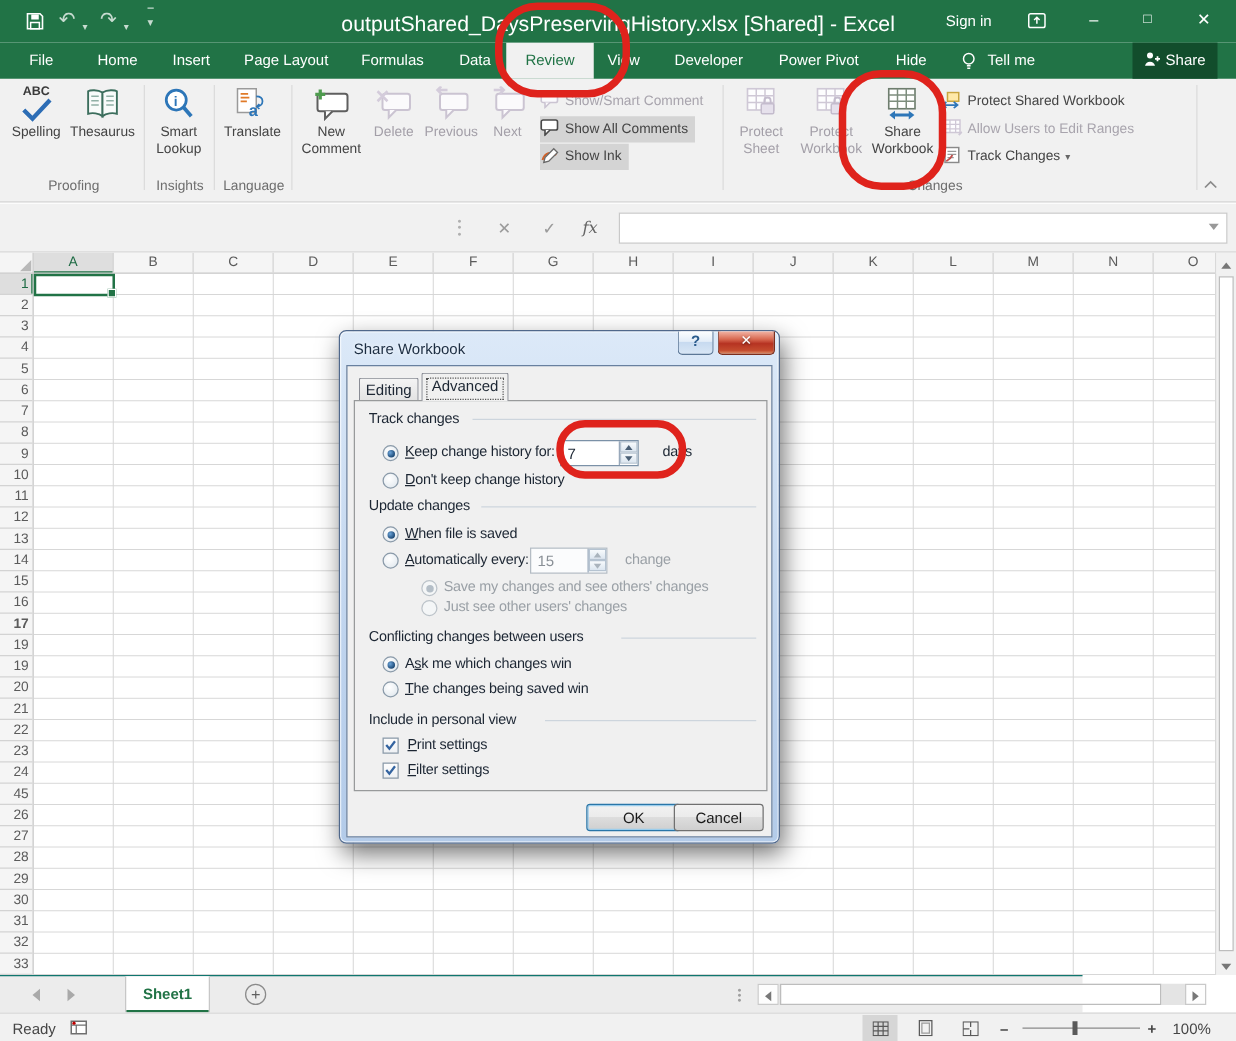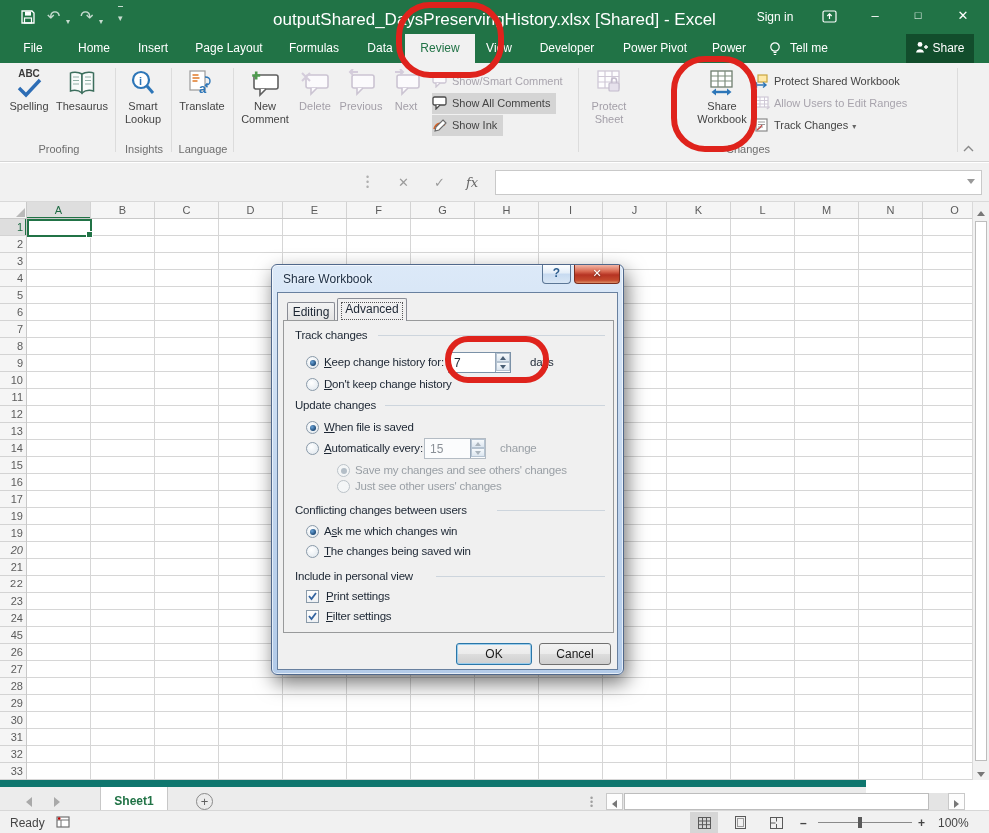--- a/index.html
+++ b/index.html
@@ -45,21 +45,21 @@
 .rowhead.selh{background:#dedede;color:#1e6b44;box-shadow:inset -2px 0 0 #217346}
 #gridlines{position:absolute;left:27px;top:219px;width:945px;height:561px;background-image:linear-gradient(to right,transparent 63px,#d6d6d6 63px),linear-gradient(to bottom,transparent 16px,#d6d6d6 16px);background-size:64px 17px;z-index:0}
 #selcell{position:absolute;left:27px;top:219px;width:65px;height:18px;border:2px solid #217346;z-index:1}
 #selcell::after{content:"";position:absolute;right:-3px;bottom:-3px;width:5px;height:5px;background:#217346;border:1px solid #fff}
 
 #vscroll{position:absolute;left:972px;top:202px;width:17px;height:578px;background:#f1f1f1;border-left:1px solid #d9d9d9;z-index:2}
 .sbox{position:absolute;background:#f1f1f1;text-align:center}
 .arr{width:0;height:0;display:inline-block}
 #vthumb{position:absolute;left:2px;top:19px;width:12px;height:540px;background:#fff;border:1px solid #bdbdbd}
 
-#sheetbar{position:absolute;left:0;top:780px;width:866px;height:30px;background:#ececec;border-top:7px solid #0f766e;z-index:2}
+#sheetbar{position:absolute;left:0;top:780px;width:866px;height:30px;background:#ececec;border-top:1px solid #0f766e;z-index:2}
 #sheettab{position:absolute;left:100px;top:0;width:68px;height:29px;background:#fff;border-right:1px solid #c7c7c7;border-left:1px solid #c7c7c7;color:#217346;font-weight:bold;font-size:12px;text-align:center;line-height:28px;box-shadow:inset 0 -2px 0 #217346}
 #addsheet{position:absolute;left:196px;top:6px;width:17px;height:17px;border:1px solid #8a8a8a;border-radius:50%;color:#5f5f5f;font-size:13px;line-height:15px;text-align:center}
 
 #statusbar{position:absolute;left:0;top:810px;width:989px;height:23px;background:#f1f1f1;border-top:1px solid #d7d7d7;z-index:2}
 #statusbar .st{position:absolute;top:5px;font-size:12px;color:#454545}
 .viewbtn{position:absolute;top:1px;width:28px;height:21px;display:flex;align-items:center;justify-content:center}
 .viewbtn.sel{background:#d6d6d6}
 
 #dlg{position:absolute;left:271px;top:264px;width:353px;height:411px;border-radius:6px;background:linear-gradient(#dce9f8,#bfd4ee 60%,#b3cbe9);border:1px solid #50688b;box-shadow:3px 8px 20px rgba(0,0,0,.55),inset 0 0 0 1px rgba(255,255,255,.65);z-index:50}
 #dlgtitle{position:absolute;left:11px;top:7px;font-size:12px;color:#1c2d42;text-shadow:0 0 4px #fff}
@@ -128,21 +128,21 @@
   <span class="t" style="left:18px;width:30px">File</span>
   <span class="t" style="left:72px;width:44px">Home</span>
   <span class="t" style="left:131px;width:44px">Insert</span>
   <span class="t" style="left:192px;width:74px">Page Layout</span>
   <span class="t" style="left:283px;width:62px">Formulas</span>
   <span class="t" style="left:360px;width:40px">Data</span>
   <span class="t sel" style="left:405px;width:70px">Review</span>
   <span class="t" style="left:480px;width:38px">View</span>
   <span class="t" style="left:534px;width:66px">Developer</span>
   <span class="t" style="left:616px;width:78px">Power Pivot</span>
-  <span class="t" style="left:708px;width:42px">Power</span>
+  <span class="t" style="left:708px;width:42px">Hide</span>
   <span class="t" style="left:768px;width:14px"><svg width="12" height="16" viewBox="0 0 12 16" style="margin-top:7px">
         <circle cx="6" cy="6" r="4.2" fill="none" stroke="#fff" stroke-width="1.2"></circle>
         <path d="M4.5,11.5 h3 M4.8,13.5 h2.4" stroke="#fff" stroke-width="1.2"></path>
       </svg></span>
   <span class="t" style="left:786px;width:46px">Tell me</span>
   <div id="sharebtn"><svg width="14" height="13" viewBox="0 0 14 13" style="vertical-align:-2px;margin-right:3px">
         <circle cx="5" cy="3.4" r="2.4" fill="#fff"></circle>
         <path d="M1,11.5 a4.2,4.5 0 0 1 8,0 z" fill="#fff"></path>
         <path d="M11,4 v4 M9,6 h4" stroke="#fff" stroke-width="1.4"></path>
       </svg><span>Share</span></div>
@@ -256,20 +256,31 @@
   <div class="bigbtn dis" style="left:582px;width:54px">
     <div class="bic">
         <svg width="28" height="28" viewBox="0 0 28 28">
           <rect x="3" y="2" width="21" height="17" fill="#fdfdfe" stroke="#cfc8d6" stroke-width="1.3"></rect>
           <path d="M3,7.5 h21 M3,13 h21 M10,2 v17 M17,2 v17" stroke="#cfc8d6" stroke-width="1.2"></path>
           <rect x="14" y="14" width="10" height="8" rx="1" fill="#e6e1ec" stroke="#c4bccd" stroke-width="1.2"></rect>
           <path d="M16.5,14 v-2.5 a2.5,2.5 0 0 1 5,0 V14" fill="none" stroke="#c4bccd" stroke-width="1.5"></path>
         </svg>
       </div>
     <div class="blb">Protect Sheet</div>
+  </div>
+  <div class="bigbtn dis" style="left:637px;width:56px">
+    <div class="bic">
+        <svg width="28" height="28" viewBox="0 0 28 28">
+          <rect x="3" y="2" width="21" height="17" fill="#fdfdfe" stroke="#cfc8d6" stroke-width="1.3"></rect>
+          <path d="M3,7.5 h21 M3,13 h21 M10,2 v17 M17,2 v17" stroke="#cfc8d6" stroke-width="1.2"></path>
+          <rect x="14" y="14" width="10" height="8" rx="1" fill="#e6e1ec" stroke="#c4bccd" stroke-width="1.2"></rect>
+          <path d="M16.5,14 v-2.5 a2.5,2.5 0 0 1 5,0 V14" fill="none" stroke="#c4bccd" stroke-width="1.5"></path>
+        </svg>
+      </div>
+    <div class="blb">Protect Workbook</div>
   </div>
   <div class="bigbtn" style="left:694px;width:56px">
     <div class="bic">
         <svg width="28" height="28" viewBox="0 0 28 28">
           <rect x="3" y="2" width="21" height="16" fill="#fff" stroke="#6e7d6e" stroke-width="1.3"></rect>
           <path d="M3,7 h21 M3,12 h21 M10,2 v16 M17,2 v16" stroke="#7d8d7d" stroke-width="1.2"></path>
           <path d="M6,23 h15" stroke="#2d76b8" stroke-width="2.4"></path>
           <path d="M8,19.5 l-4.5,3.5 l4.5,3.5 z" fill="#2d76b8"></path>
           <path d="M19,19.5 l4.5,3.5 l-4.5,3.5 z" fill="#2d76b8"></path>
         </svg>
@@ -340,26 +351,26 @@
     <div class="rowhead" style="top: 102px;">7</div>
     <div class="rowhead" style="top: 119px;">8</div>
     <div class="rowhead" style="top: 136px;">9</div>
     <div class="rowhead" style="top: 153px;">10</div>
     <div class="rowhead" style="top: 170px;">11</div>
     <div class="rowhead" style="top: 187px;">12</div>
     <div class="rowhead" style="top: 204px;">13</div>
     <div class="rowhead" style="top: 221px;">14</div>
     <div class="rowhead" style="top: 238px;">15</div>
     <div class="rowhead" style="top: 255px;">16</div>
-    <div class="rowhead" style="top: 272px;">17</div>
+    <div class="rowhead" style="top: 272px; font-weight: bold;">17</div>
     <div class="rowhead" style="top: 289px;">19</div>
     <div class="rowhead" style="top: 306px;">19</div>
-    <div class="rowhead" style="top: 323px; font-style: italic;">20</div>
+    <div class="rowhead" style="top: 323px;">20</div>
     <div class="rowhead" style="top: 340px;">21</div>
-    <div class="rowhead" style="top: 357px; font-family: Liberation Mono, monospace;">22</div>
+    <div class="rowhead" style="top: 357px;">22</div>
     <div class="rowhead" style="top: 374px;">23</div>
     <div class="rowhead" style="top: 391px;">24</div>
     <div class="rowhead" style="top: 408px;">45</div>
     <div class="rowhead" style="top: 425px;">26</div>
     <div class="rowhead" style="top: 442px;">27</div>
     <div class="rowhead" style="top: 459px;">28</div>
     <div class="rowhead" style="top: 476px;">29</div>
     <div class="rowhead" style="top: 493px;">30</div>
     <div class="rowhead" style="top: 510px;">31</div>
     <div class="rowhead" style="top: 527px;">32</div>
@@ -485,20 +496,20 @@
           </svg>
         </div>
       <span class="dlbl" style="left:42px;top:269px"><u>P</u>rint settings</span>
       <div class="cb" style="left:22px;top:289px">
           <svg width="11" height="11" viewBox="0 0 11 11" style="position:absolute;left:0;top:0">
             <path d="M2,5 l2.5,3 l4.5,-6" fill="none" stroke="#3464a0" stroke-width="1.8"></path>
           </svg>
         </div>
       <span class="dlbl" style="left:42px;top:289px"><u>F</u>ilter settings</span>
     </div>
-    <div class="btn focus" style="left:178px;top:350px;width:76px">OK</div>
+    <div class="btn focus" style="left:191px;top:350px;width:76px">OK</div>
     <div class="btn norm" style="left:261px;top:350px;width:72px">Cancel</div>
   </div>
 </div>
 
 <div class="redcirc" style="left:396px;top:2px;width:108px;height:76px;border-radius:34px"></div>
 <div class="redcirc" style="left:671px;top:56px;width:86px;height:96px;border-radius:34px"></div>
 <div class="redcirc" style="left:445px;top:336px;width:104px;height:47px;border-radius:23px"></div>
 
 </body></html>

